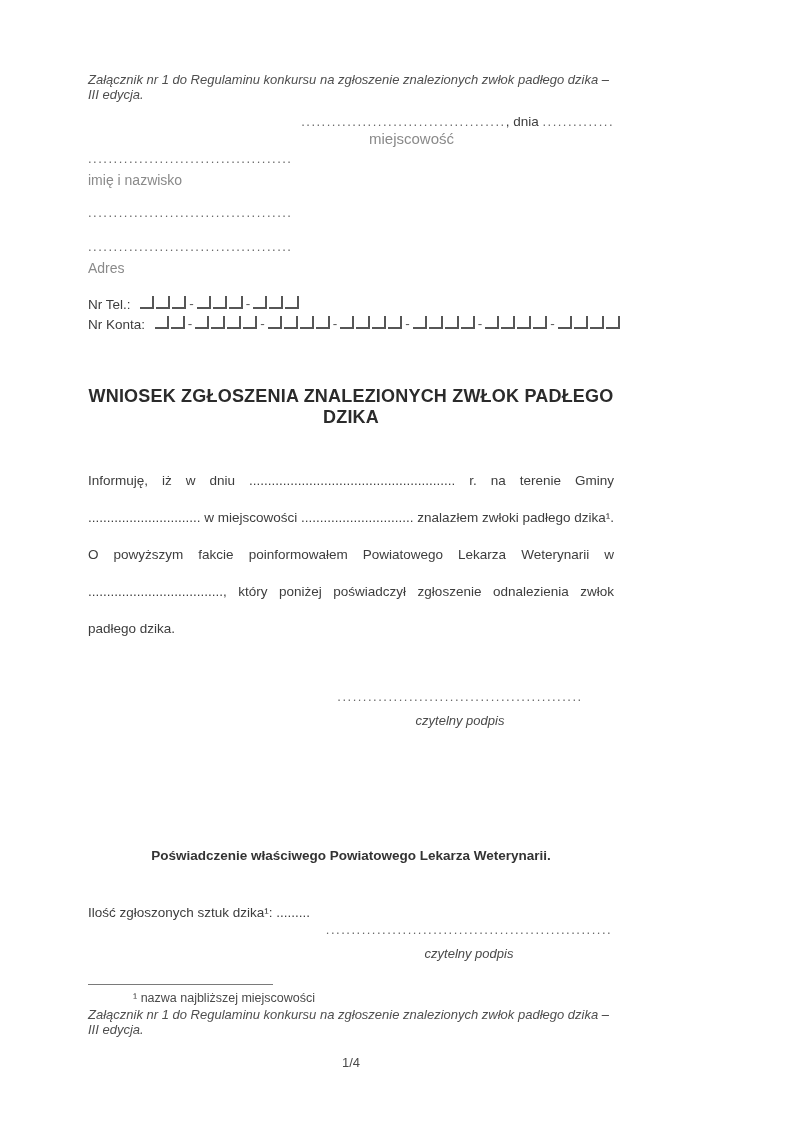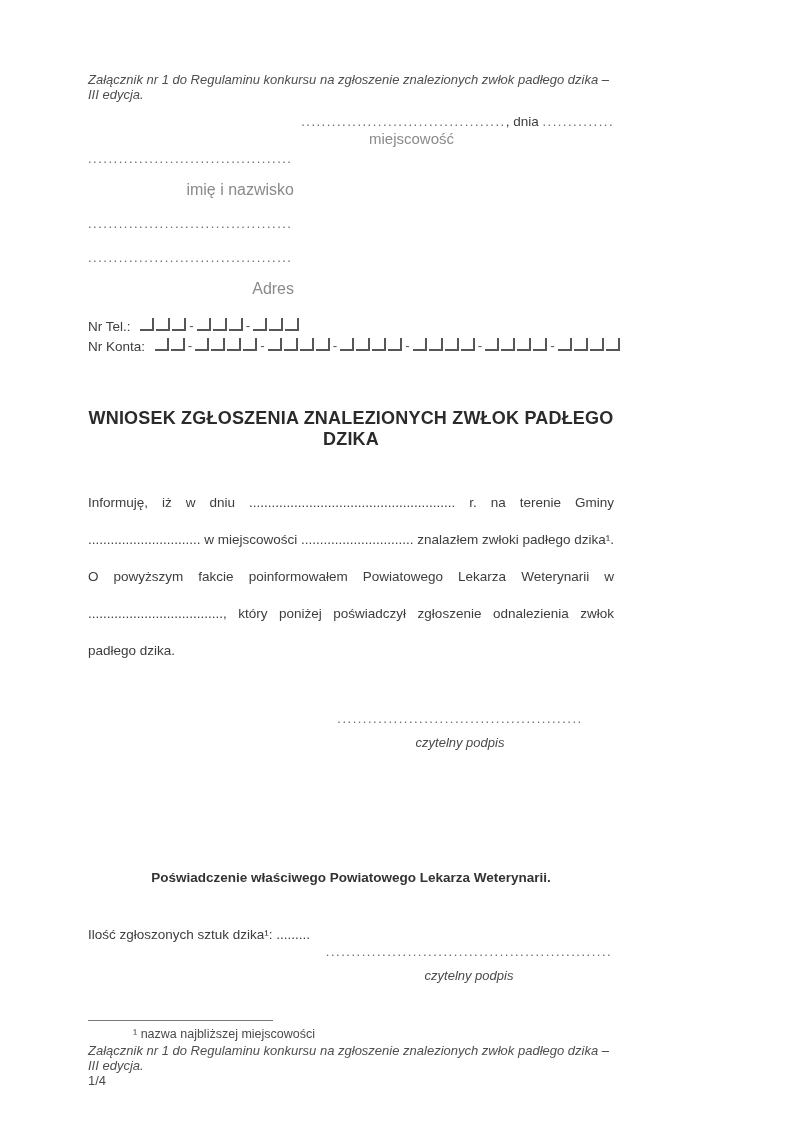--- a/index.html
+++ b/index.html
@@ -31,24 +31,24 @@
     text-align: right;
     margin-right: 160px;
     font-size: 15px;
     color: #8a8a8a;
     margin-top: 1px;
   }
 
   .blank-block { width: 206px; }
   .blank-line { margin-top: 0; }
   .blank-caption {
-    text-align: right;
-    font-size: 16px;
+    text-align: left;
+    font-size: 14px;
     color: #8a8a8a;
-    margin-top: 15px;
+    margin-top: 6px;
   }
   .applicant { margin-top: 4px; }
   .row-gap-a { margin-top: 17px; }
   .row-gap-b { margin-top: 19px; }
 
   .num-row { margin-top: 4px; white-space: nowrap; }
   .num-row.first { margin-top: 20px; }
   .num-label { color: #3d3d3d; }
   .boxes { margin-left: 6px; }
   .box-cell {
@@ -110,43 +110,43 @@
     font-size: 13.5px;
     color: #333333;
   }
 
   .count-row { margin-top: 42px; }
 
   .footer {
     position: absolute;
     left: 88px;
     right: 90px;
-    top: 1020px;
+    top: 984px;
   }
   .footnote-rule {
     width: 185px;
     border-top: 1px solid #7a7a7a;
     margin-bottom: 6px;
   }
   .footnote {
     font-size: 12.5px;
     color: #4a4a4a;
     padding-left: 45px;
   }
   .footer-note {
     font-style: italic;
     font-size: 13px;
     color: #4f4f4f;
     margin-top: 2px;
   }
   .page-number {
-    text-align: left;
+    text-align: center;
     font-size: 13px;
     color: #4a4a4a;
-    margin-top: 0;
+    margin-top: 18px;
   }
 </style>
 </head>
 <body>
 
 <div class="page">
   <div class="content">
 
     <p class="header-note">Załącznik nr 1 do Regulaminu konkursu na zgłoszenie znalezionych zwłok padłego dzika – III edycja.</p>
 

